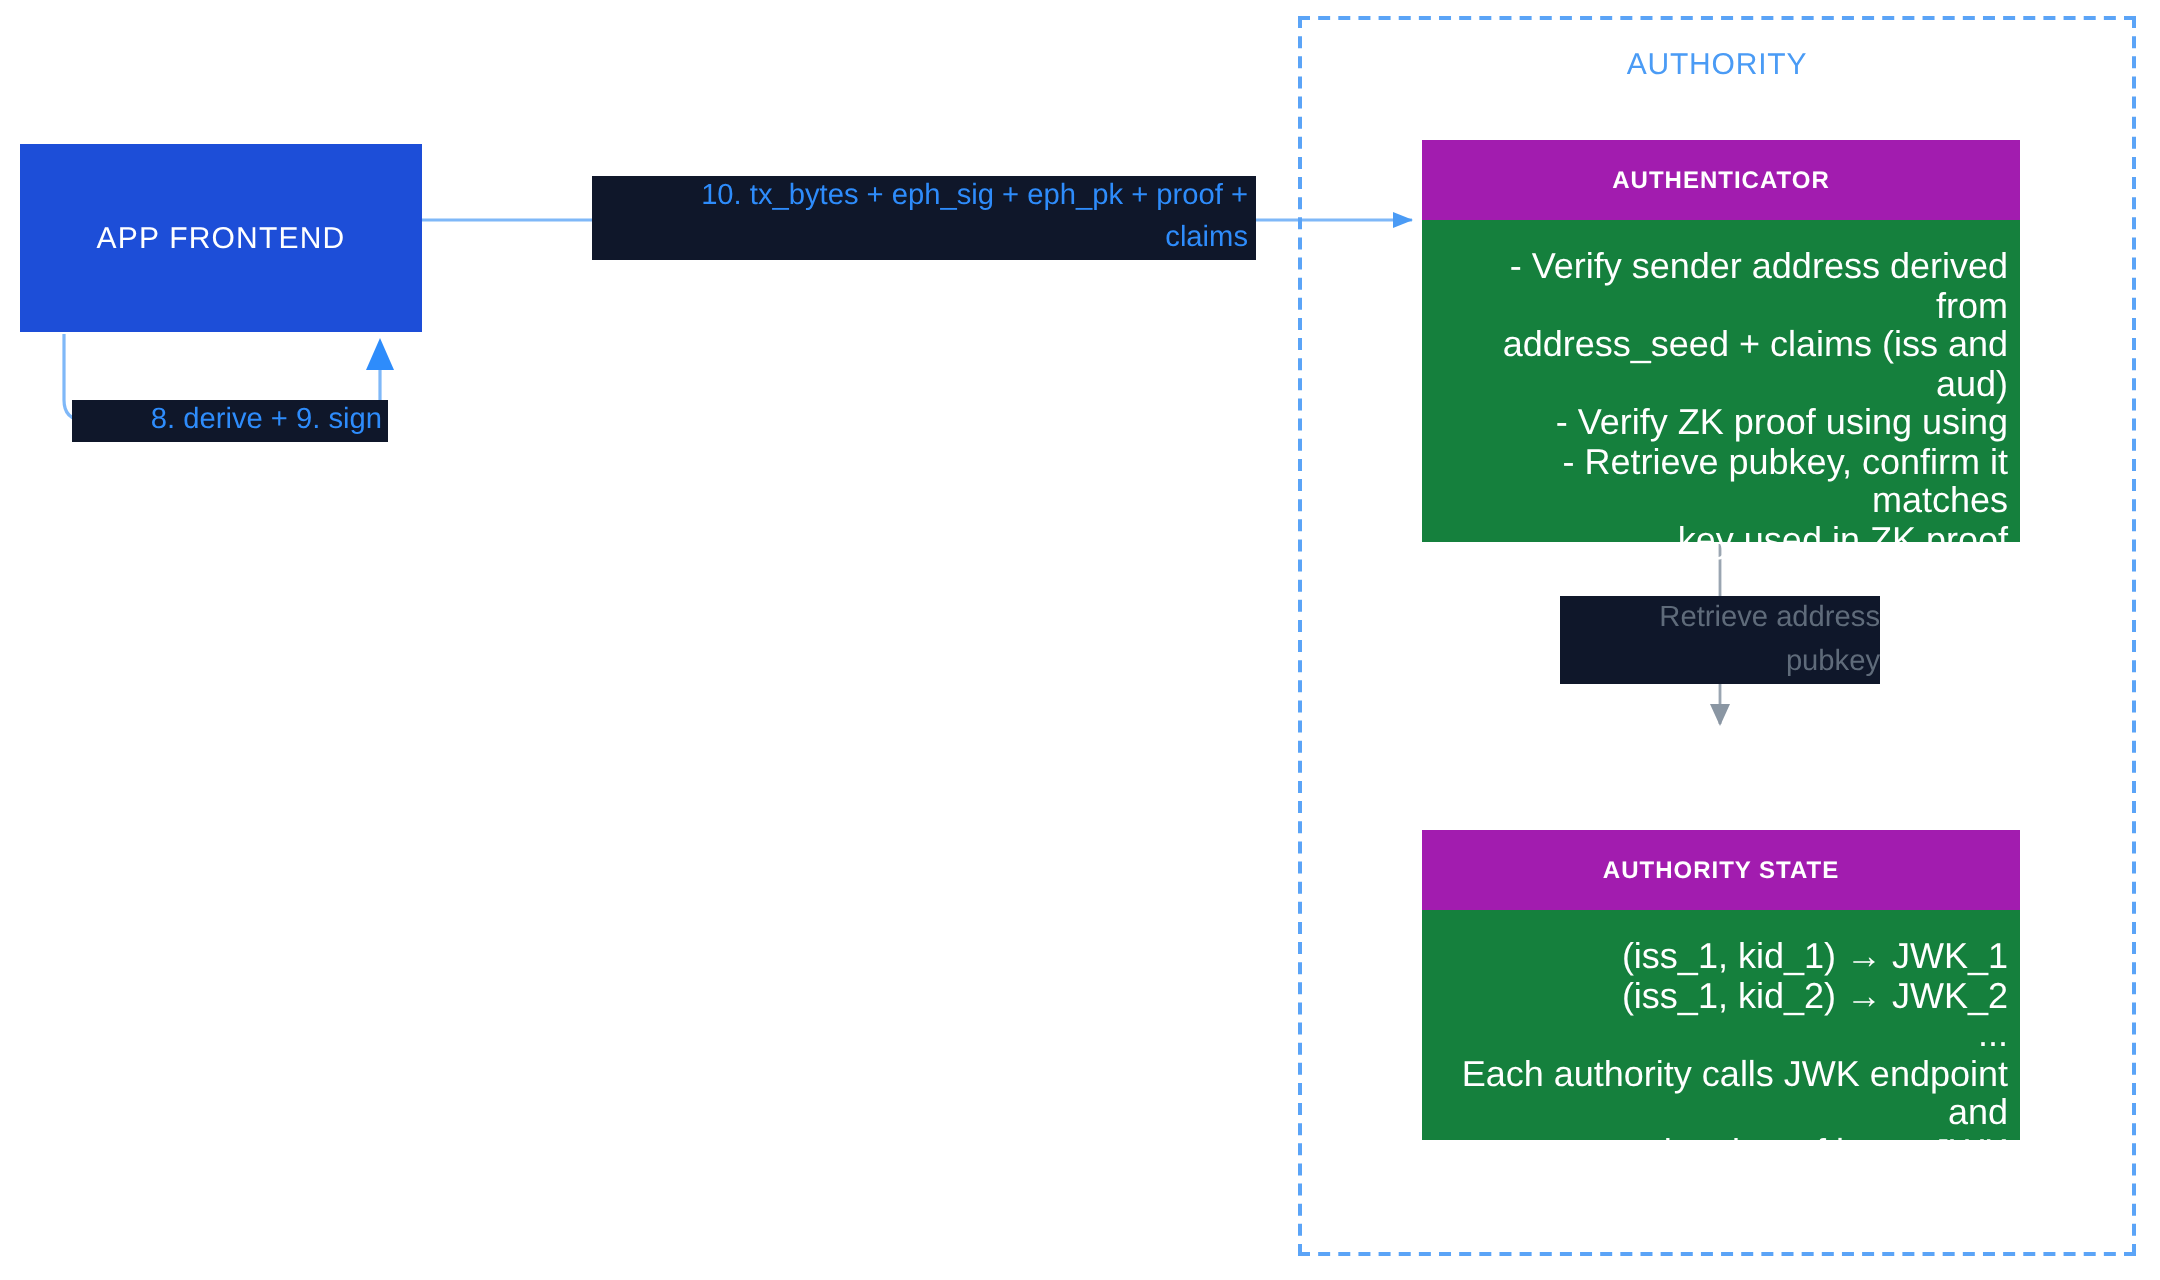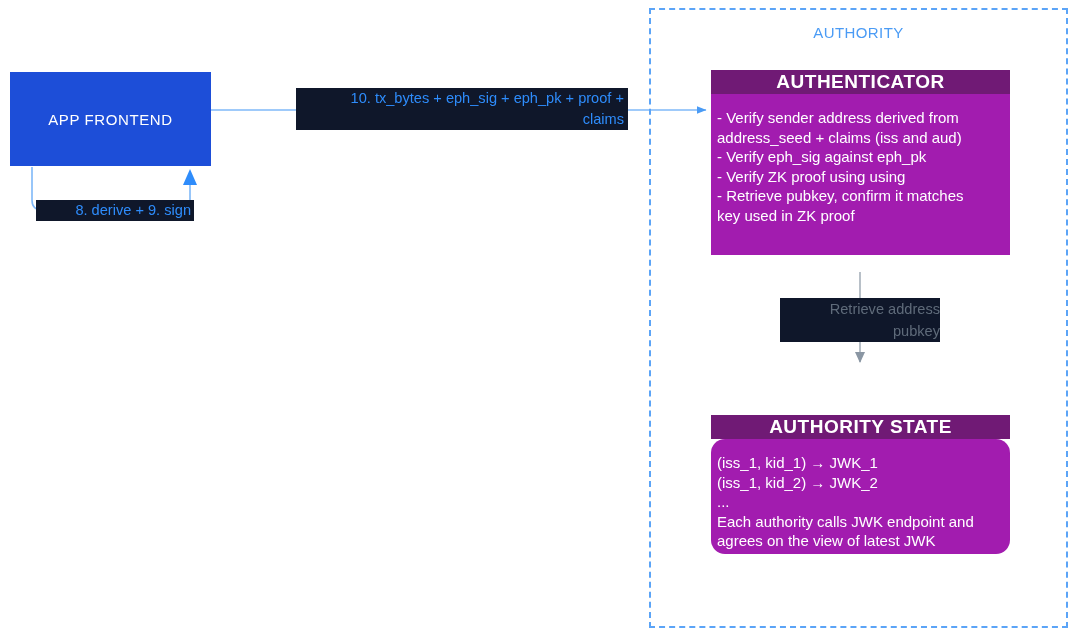--- a/index.html
+++ b/index.html
@@ -52,38 +52,39 @@
     font-size: 15px;
     letter-spacing: 0.4px;
   }
 
   
   .node {
     position: absolute;
     box-sizing: border-box;
   }
   .node-header {
-    background: #701a75;
+    background: #a21caf;
     color: #ffffff;
-    font-size: 19px;
+    font-size: 12px;
     font-weight: bold;
     letter-spacing: 0.5px;
     display: flex;
     align-items: center;
     justify-content: center;
-    height: 24px;
+    height: 40px;
     box-sizing: border-box;
   }
   .node-body {
-    background: #a21caf;
+    background: #15803d;
     color: #ffffff;
-    font-size: 15px;
+    font-size: 18px;
     line-height: 19.5px;
     padding: 14px 6px 10px 6px;
     box-sizing: border-box;
+    text-align: right;
   }
 
   
   #app-frontend {
     left: 10px;
     top: 72px;
     width: 201px;
     height: 94px;
     background: #1d4ed8;
     display: flex;
@@ -110,21 +111,20 @@
   
   #authority-state {
     left: 711px;
     top: 371px;
     width: 299px;
     height: 199px;
     margin-top: 44px;
   }
   #authority-state .node-body {
     height: 115px;
-    border-radius: 14px;
   }
 
   
   .edge-label {
     position: absolute;
     font-size: 14.6px;
     line-height: 21px;
     text-align: right;
     color: #2E8CFB;
     background: #0f172a;
@@ -187,21 +187,20 @@
 
   <div class="node" id="app-frontend">
     <span class="node-label">APP FRONTEND</span>
   </div>
 
   <div class="node" id="authenticator">
     <div class="node-header">AUTHENTICATOR</div>
     <div class="node-body">
       <div>- Verify sender address derived from</div>
       <div>address_seed + claims (iss and aud)</div>
-      <div>- Verify eph_sig against eph_pk</div>
       <div>- Verify ZK proof using using</div>
       <div>- Retrieve pubkey, confirm it matches</div>
       <div>key used in ZK proof</div>
     </div>
   </div>
 
   <div class="node" id="authority-state">
     <div class="node-header">AUTHORITY STATE</div>
     <div class="node-body">
       <div>(iss_1, kid_1) → JWK_1</div>

